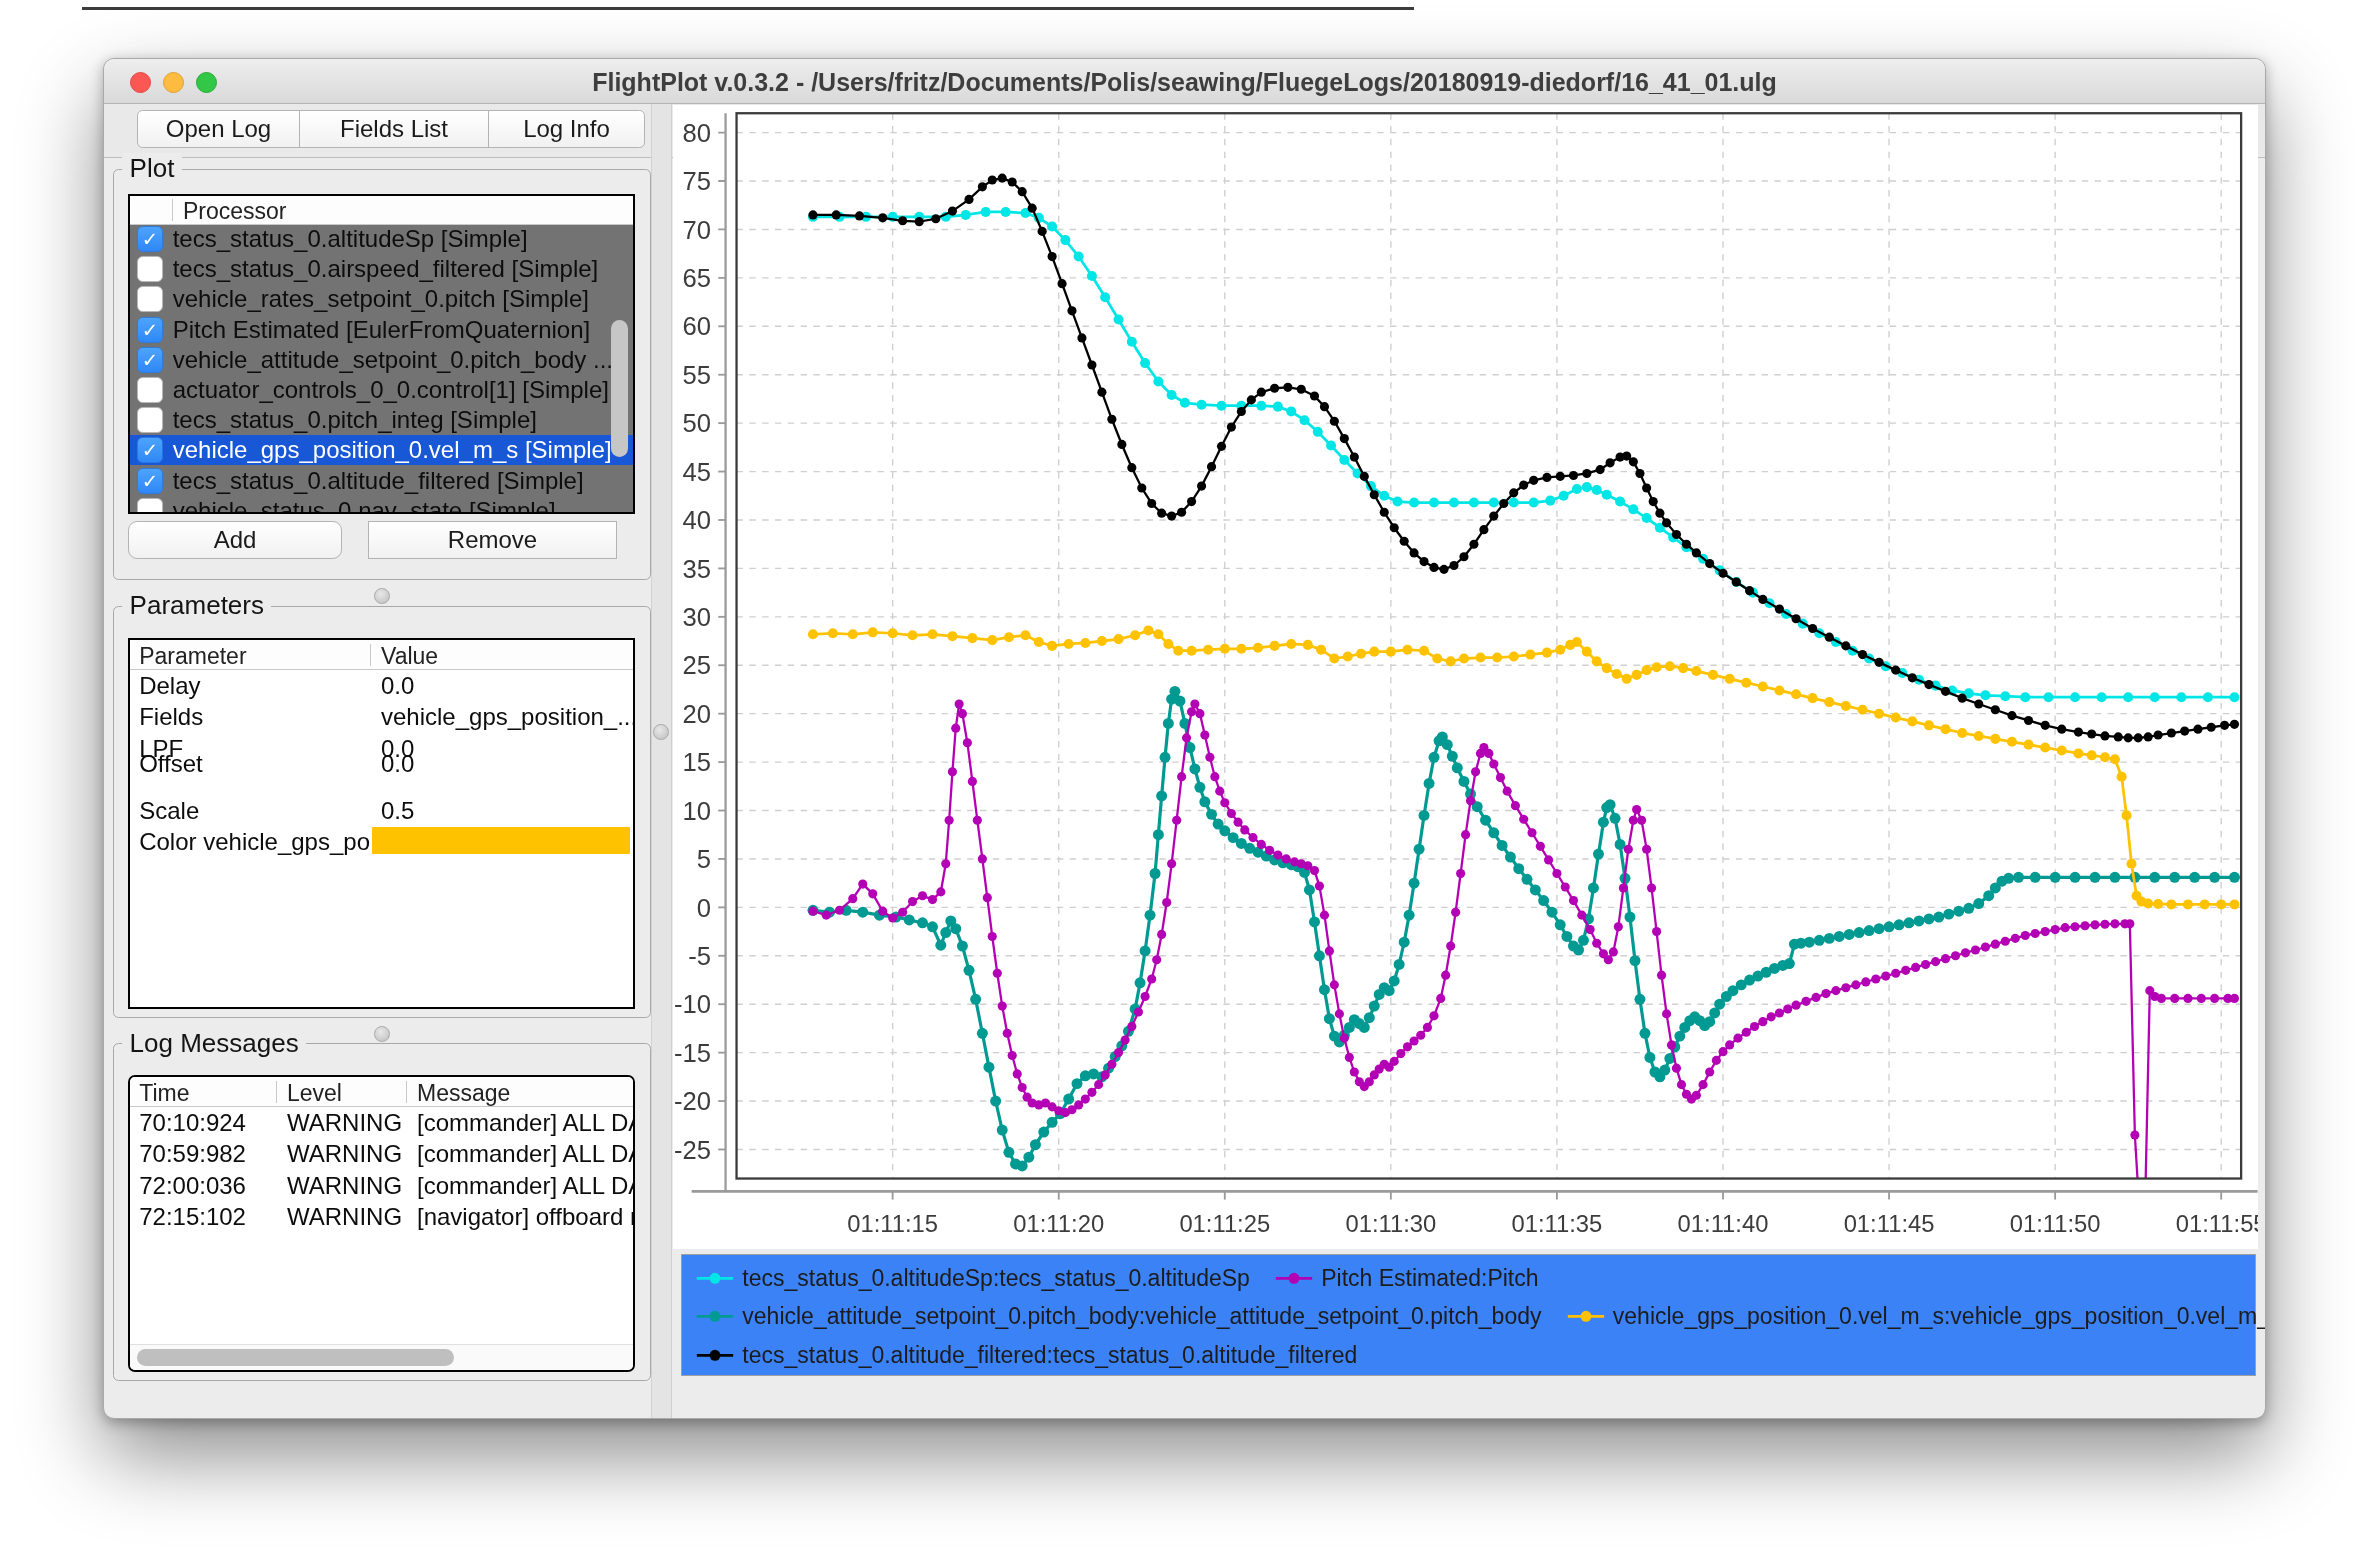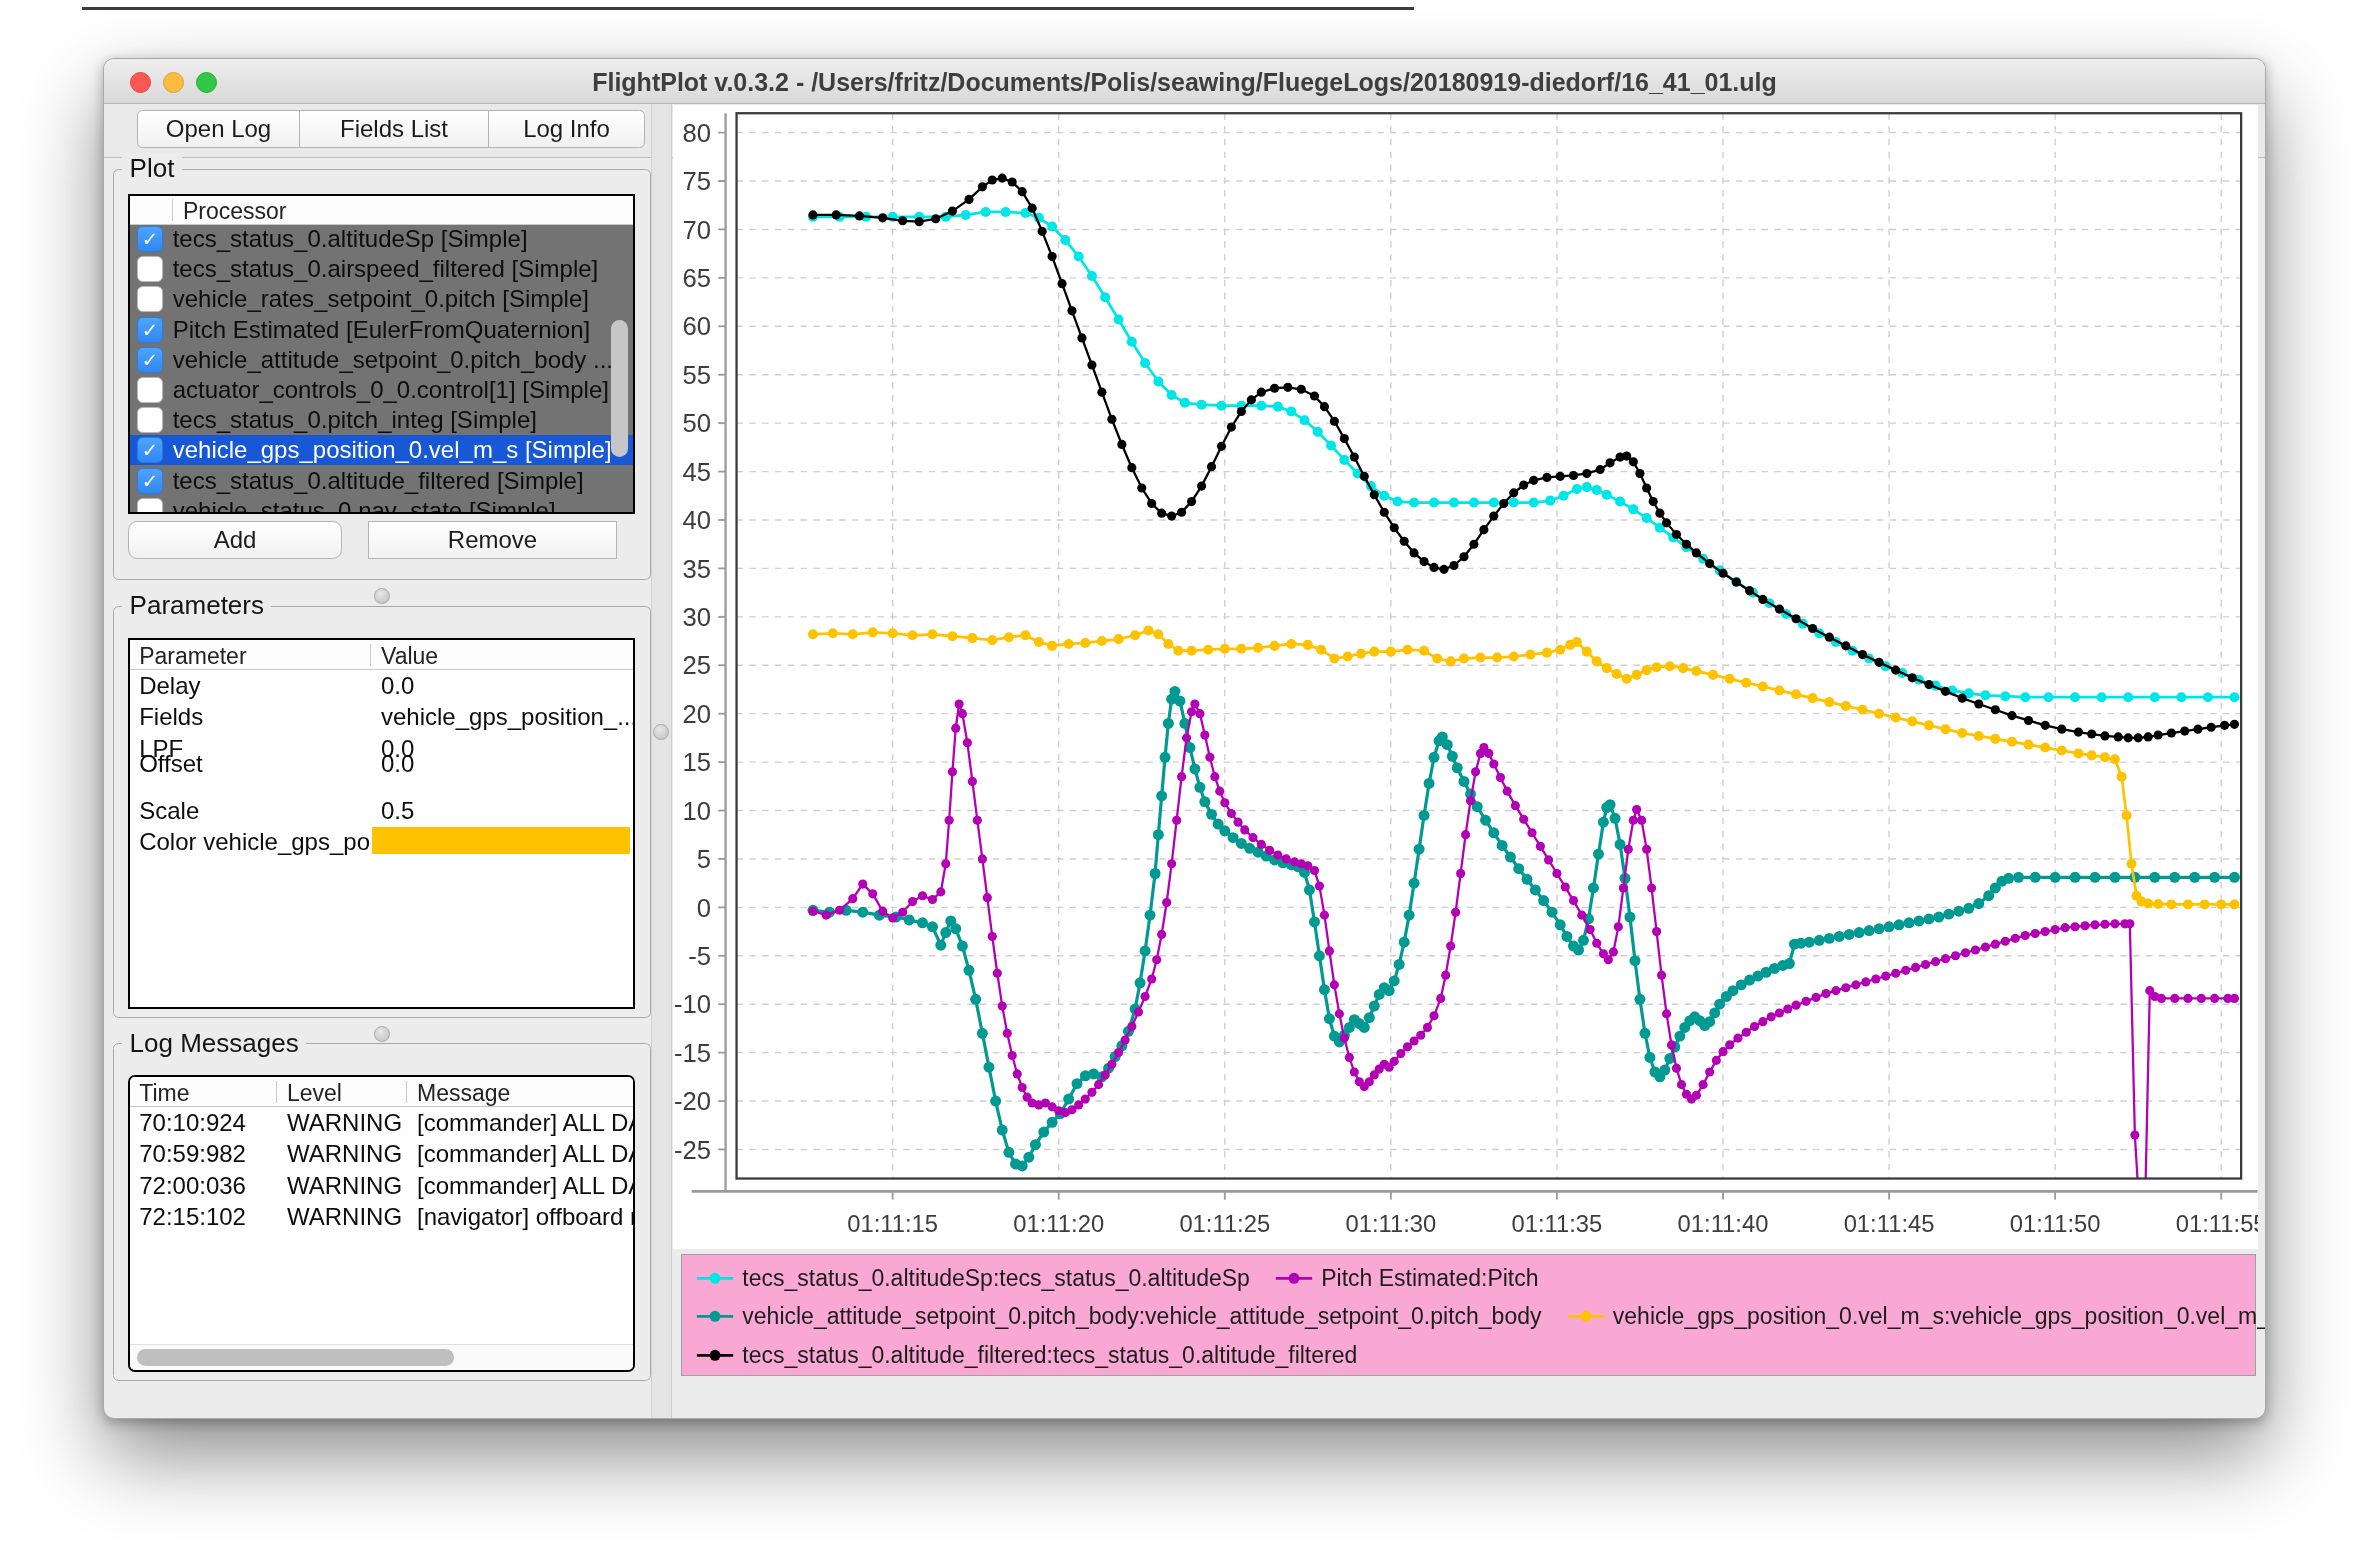--- a/index.html
+++ b/index.html
@@ -76,21 +76,21 @@
   #log-group-title{left:18.3px;top:969px;}
   #log-table{left:24px;top:1016px;width:507px;height:297px;border-radius:7px;}
   #log-hscroll-track{left:0;bottom:0;width:100%;height:25px;background:#fafafa;border-top:0.9px solid #e0e0e0;}
   #log-hscroll-thumb{left:7.3px;top:3.7px;width:317px;height:17.4px;background:#bfbfbf;border-radius:9.2px;}
   .swatch{position:absolute;border-radius:0.9px;}
   
   #vsplitter{left:547px;top:45px;width:19px;height:1314px;background:#e4e4e4;border-left:0.9px solid #d2d2d2;border-right:0.9px solid #cfcfcf;}
   #vsplit-dimple{left:549px;top:665px;}
   
   #chart-panel{left:569px;top:46px;width:1585px;height:1144px;background:#ffffff;}
-  #legend-box{left:577px;top:1195px;width:1573px;height:120px;background:#f9a8d4;border:1.8px solid #9f9f9f;}
+  #legend-box{left:577px;top:1195px;width:1573px;height:120px;background:#3b82f6;border:1.8px solid #9f9f9f;}
   .legend-row{position:absolute;left:13px;height:39px;display:flex;align-items:center;gap:24px;}
   .legend-item{display:flex;align-items:center;gap:7.3px;}
   .legend-item .txt{font-size:23px;color:#1c1c1c;white-space:nowrap;}
   text{font-family:"Liberation Sans","DejaVu Sans",sans-serif;}
 </style>
 </head>
 <body>
 
 <div id="stage">
   <div class="abs" id="top-edge-line"></div>

